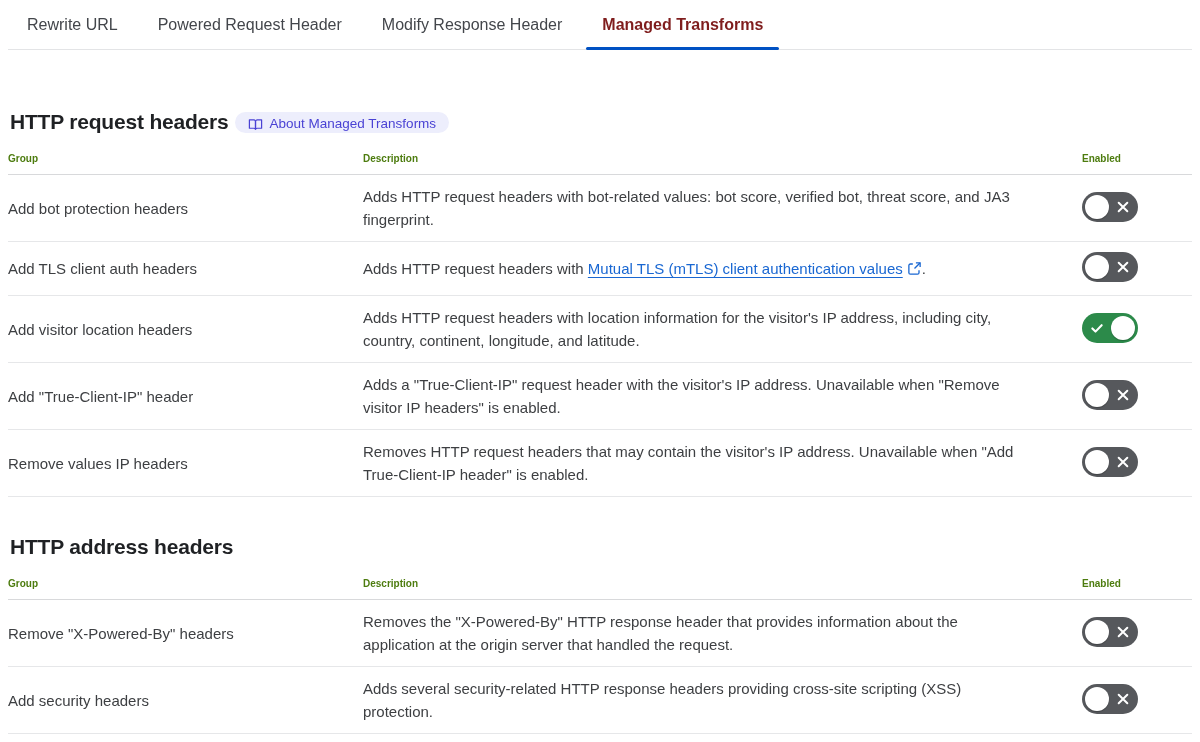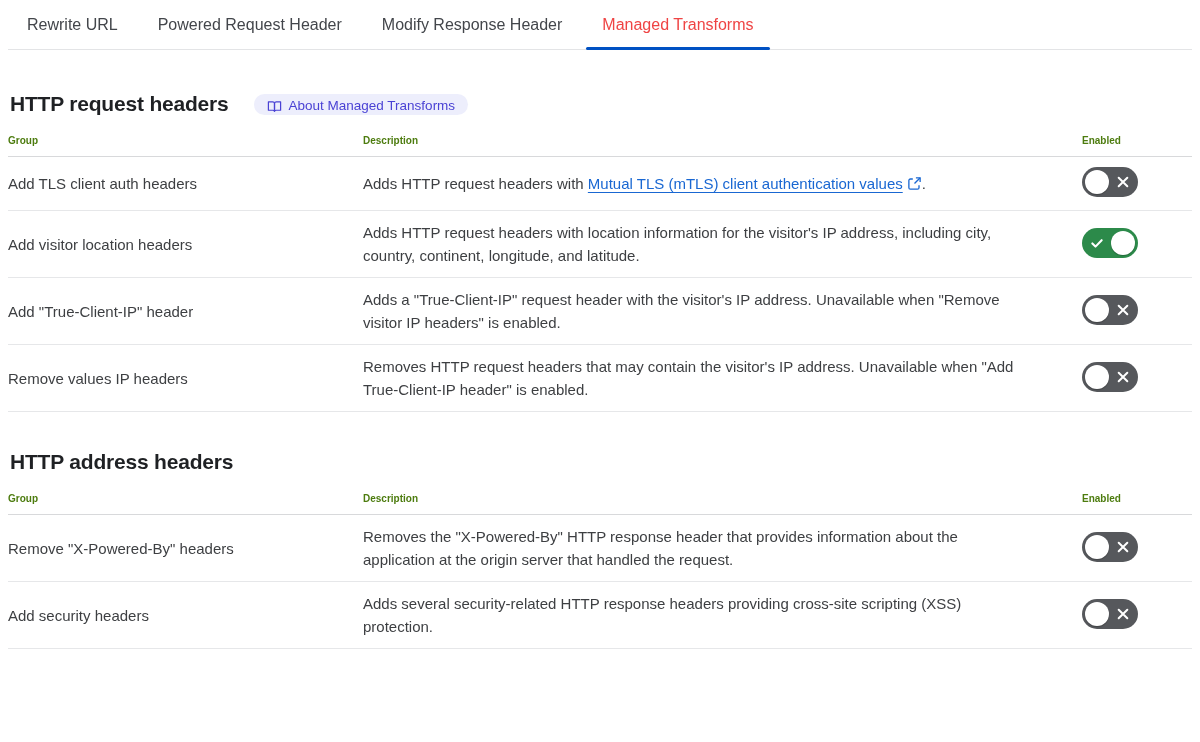--- a/index.html
+++ b/index.html
@@ -16,28 +16,28 @@
   .tabs {
     display: flex; gap: 8px; 
     padding: 9px 0 0 3px;
     border-bottom: 1px solid #e3e4e6;
   }
   .tab {
     position: relative; background: none; border: 0; cursor: pointer;
     font-family: inherit; font-size: 16px; color: #43464b;
     padding: 7px 16px 15px; white-space: nowrap;
   }
-  .tab.active { color: #ef4444; font-weight: 400; }
+  .tab.active { color: #7f1d1d; font-weight: 700; }
   .tab.active::after {
     content: ""; position: absolute; left: 0; right: 0; bottom: -1px;
     height: 3px; background: var(--accent, #0051c3); border-radius: 2px;
   }
 
   
-  .section-header { display: flex; align-items: center; gap: 25px; margin: 42px 0 4px; padding-left: 2px; }
+  .section-header { display: flex; align-items: center; gap: 6px; margin: 60px 0 4px; padding-left: 2px; }
   .section-title { margin: 0; font-size: 21px; font-weight: 700; color: #1f2124; letter-spacing: -0.2px; }
   .badge {
     display: inline-flex; align-items: center; gap: 7px;
     background: var(--badge-bg, #edeefc); color: var(--badge-text, #4a42d4);
     border-radius: 999px; padding: 5px 13px 1px;
     font-size: 13.5px; text-decoration: none; line-height: 1;
   }
   .badge svg { width: 15px; height: 15px; flex: 0 0 auto; }
 
   
@@ -106,20 +106,35 @@
     <table>
       <thead>
         <tr>
           <th class="col-group">Group</th>
           <th class="col-desc">Description</th>
           <th class="col-enabled">Enabled</th>
         </tr>
       </thead>
       <tbody>
           <tr>
+    <td class="col-group"><span>Add bot protection headers</span></td>
+    <td class="col-desc">
+              <p>Adds HTTP request headers with bot-related values: bot score, verified bot, threat score, and JA3 fingerprint.</p>
+            </td>
+    <td class="col-enabled">
+      <button class="toggle off" role="switch" aria-checked="false">
+        
+        <svg class="glyph x-glyph" viewBox="0 0 12 12">
+          <path d="M2.3 2.3l7.4 7.4M9.7 2.3l-7.4 7.4" stroke="#fff" stroke-width="1.7" stroke-linecap="round"></path>
+        </svg>
+        <span class="knob"></span>
+      </button>
+    </td>
+  </tr>
+          <tr>
     <td class="col-group"><span>Add TLS client auth headers</span></td>
     <td class="col-desc">
               <p>Adds HTTP request headers with <a class="desc-link" href="#">Mutual TLS (mTLS) client authentication values</a><span class="ext-icon"><svg viewBox="0 0 16 16" fill="none" stroke="currentColor" stroke-width="1.4">
                     <path d="M6.2 3.2H3.6A1.6 1.6 0 0 0 2 4.8v7.6A1.6 1.6 0 0 0 3.6 14h7.6a1.6 1.6 0 0 0 1.6-1.6V9.8"></path>
                     <path d="M9.5 2h4.5v4.5"></path>
                     <path d="M13.8 2.2 8 8"></path>
                   </svg></span>.</p>
             </td>
     <td class="col-enabled">
       <button class="toggle off" role="switch" aria-checked="false">

